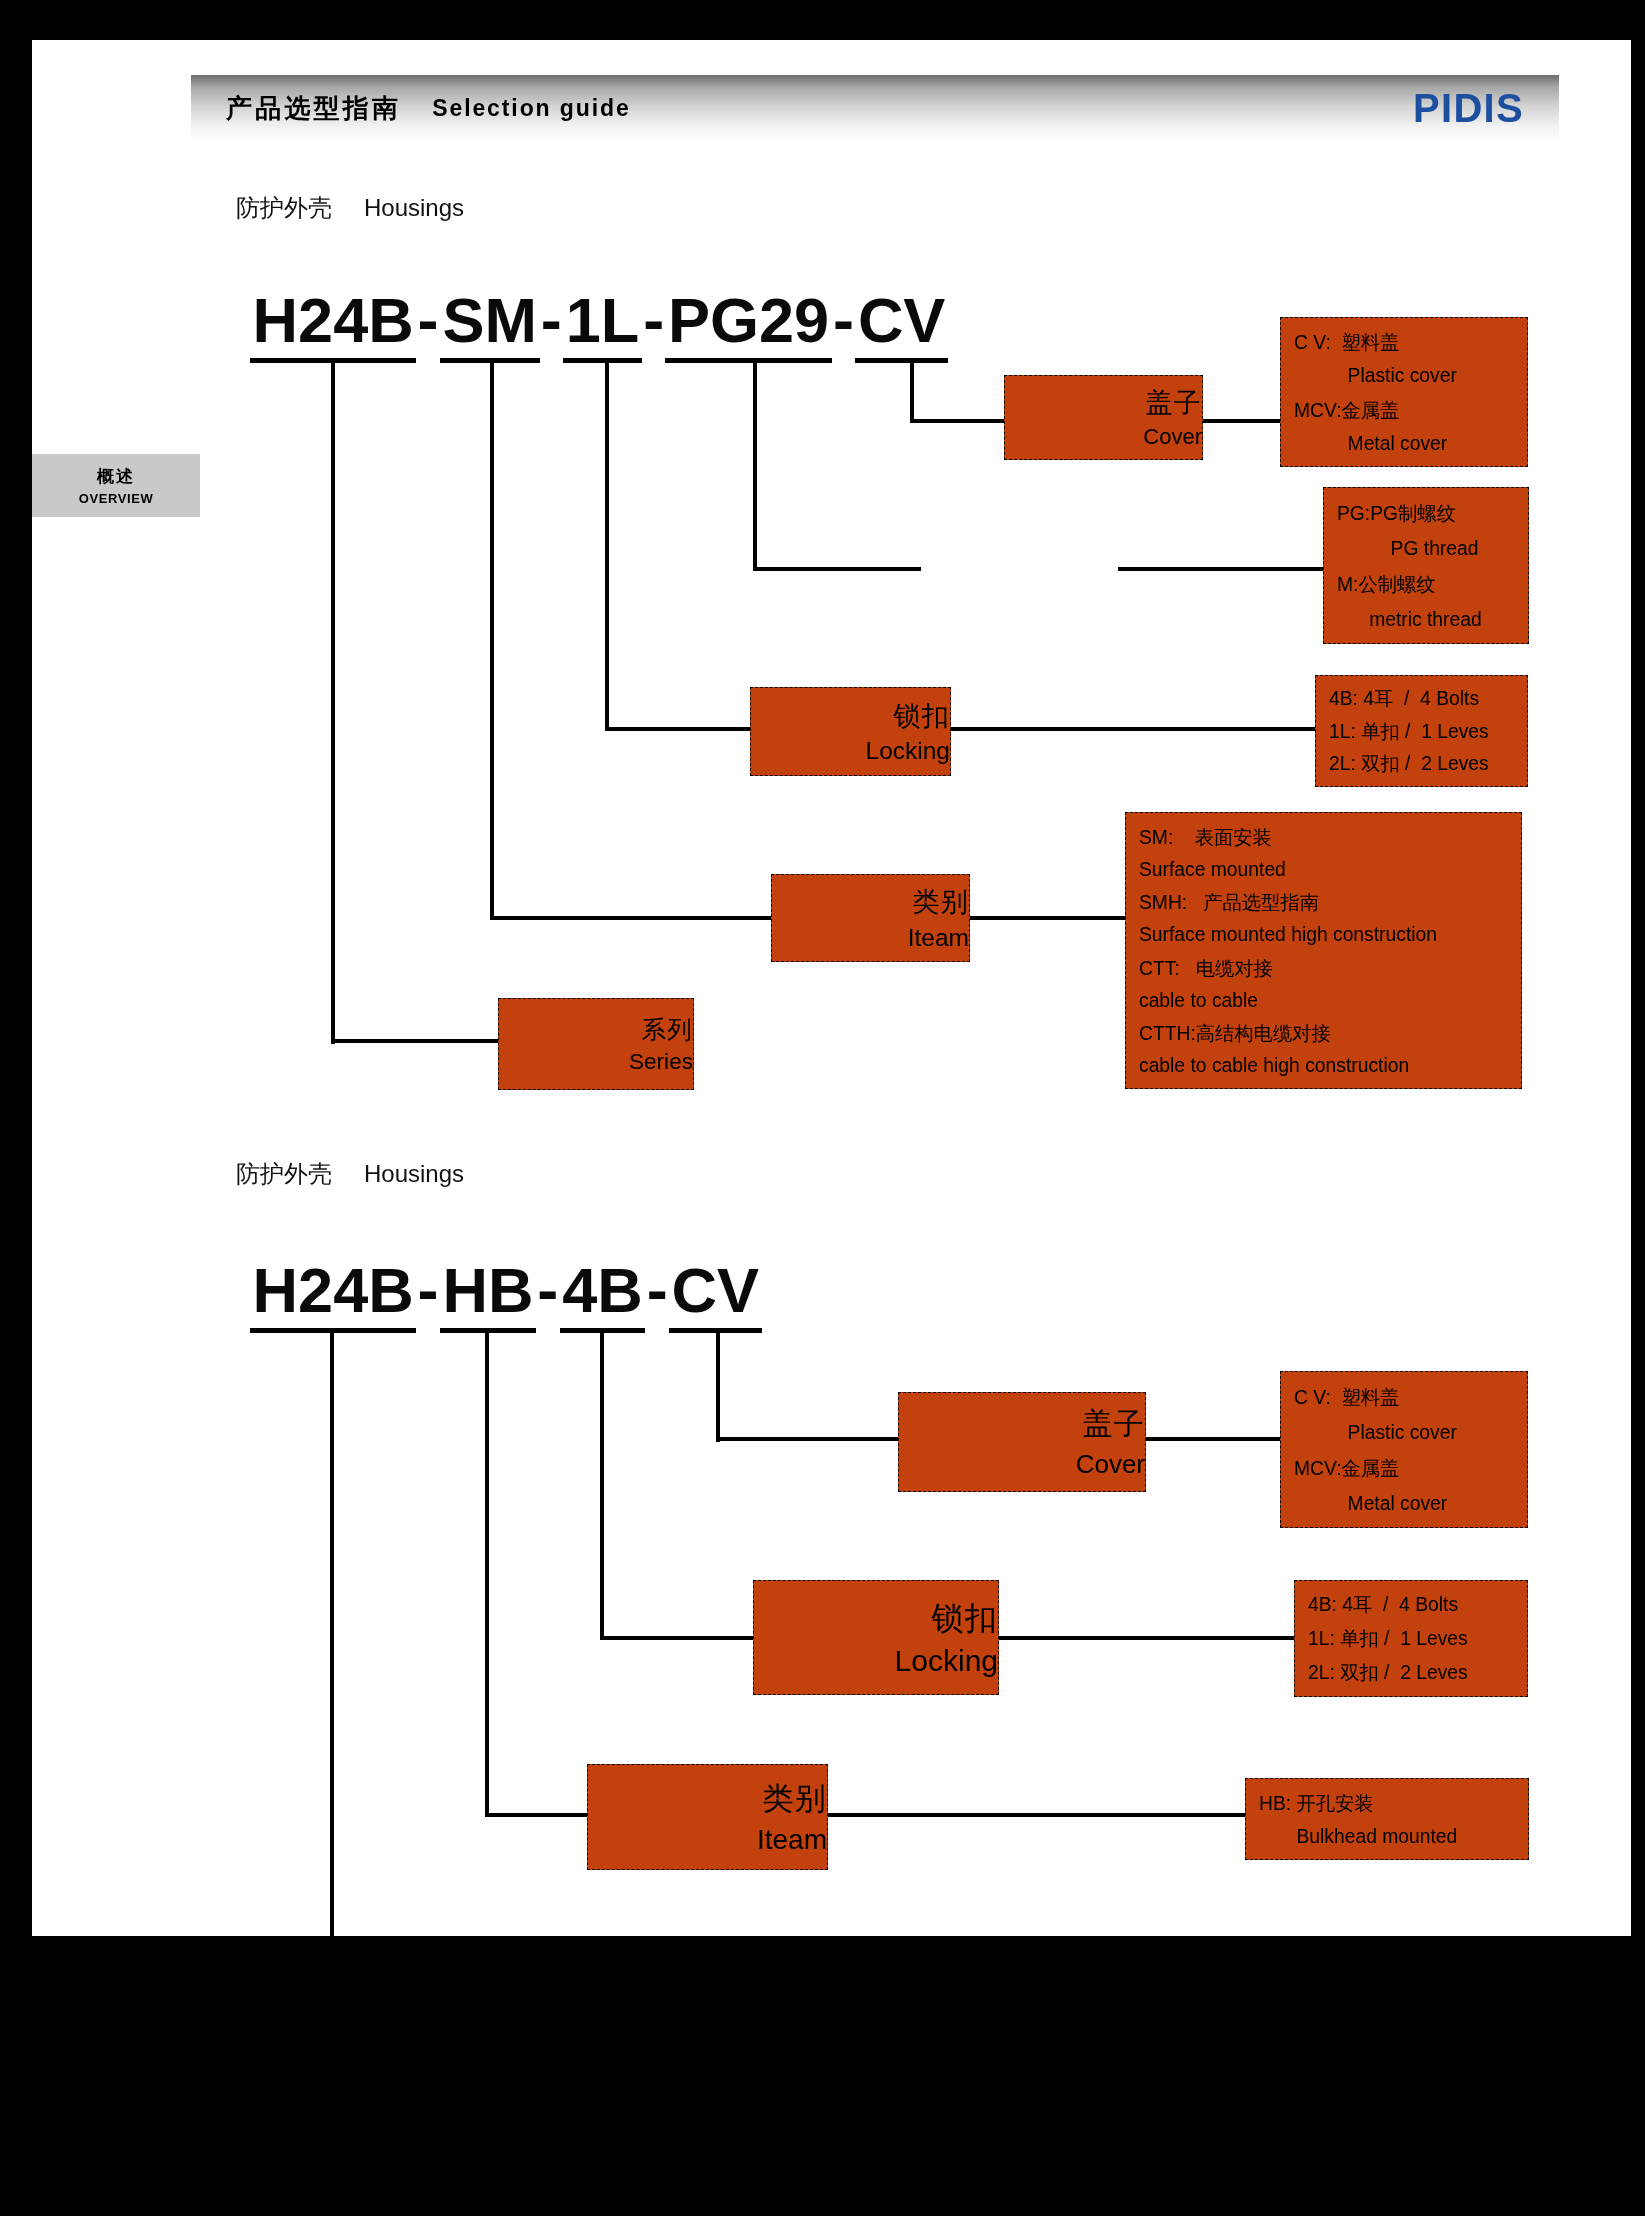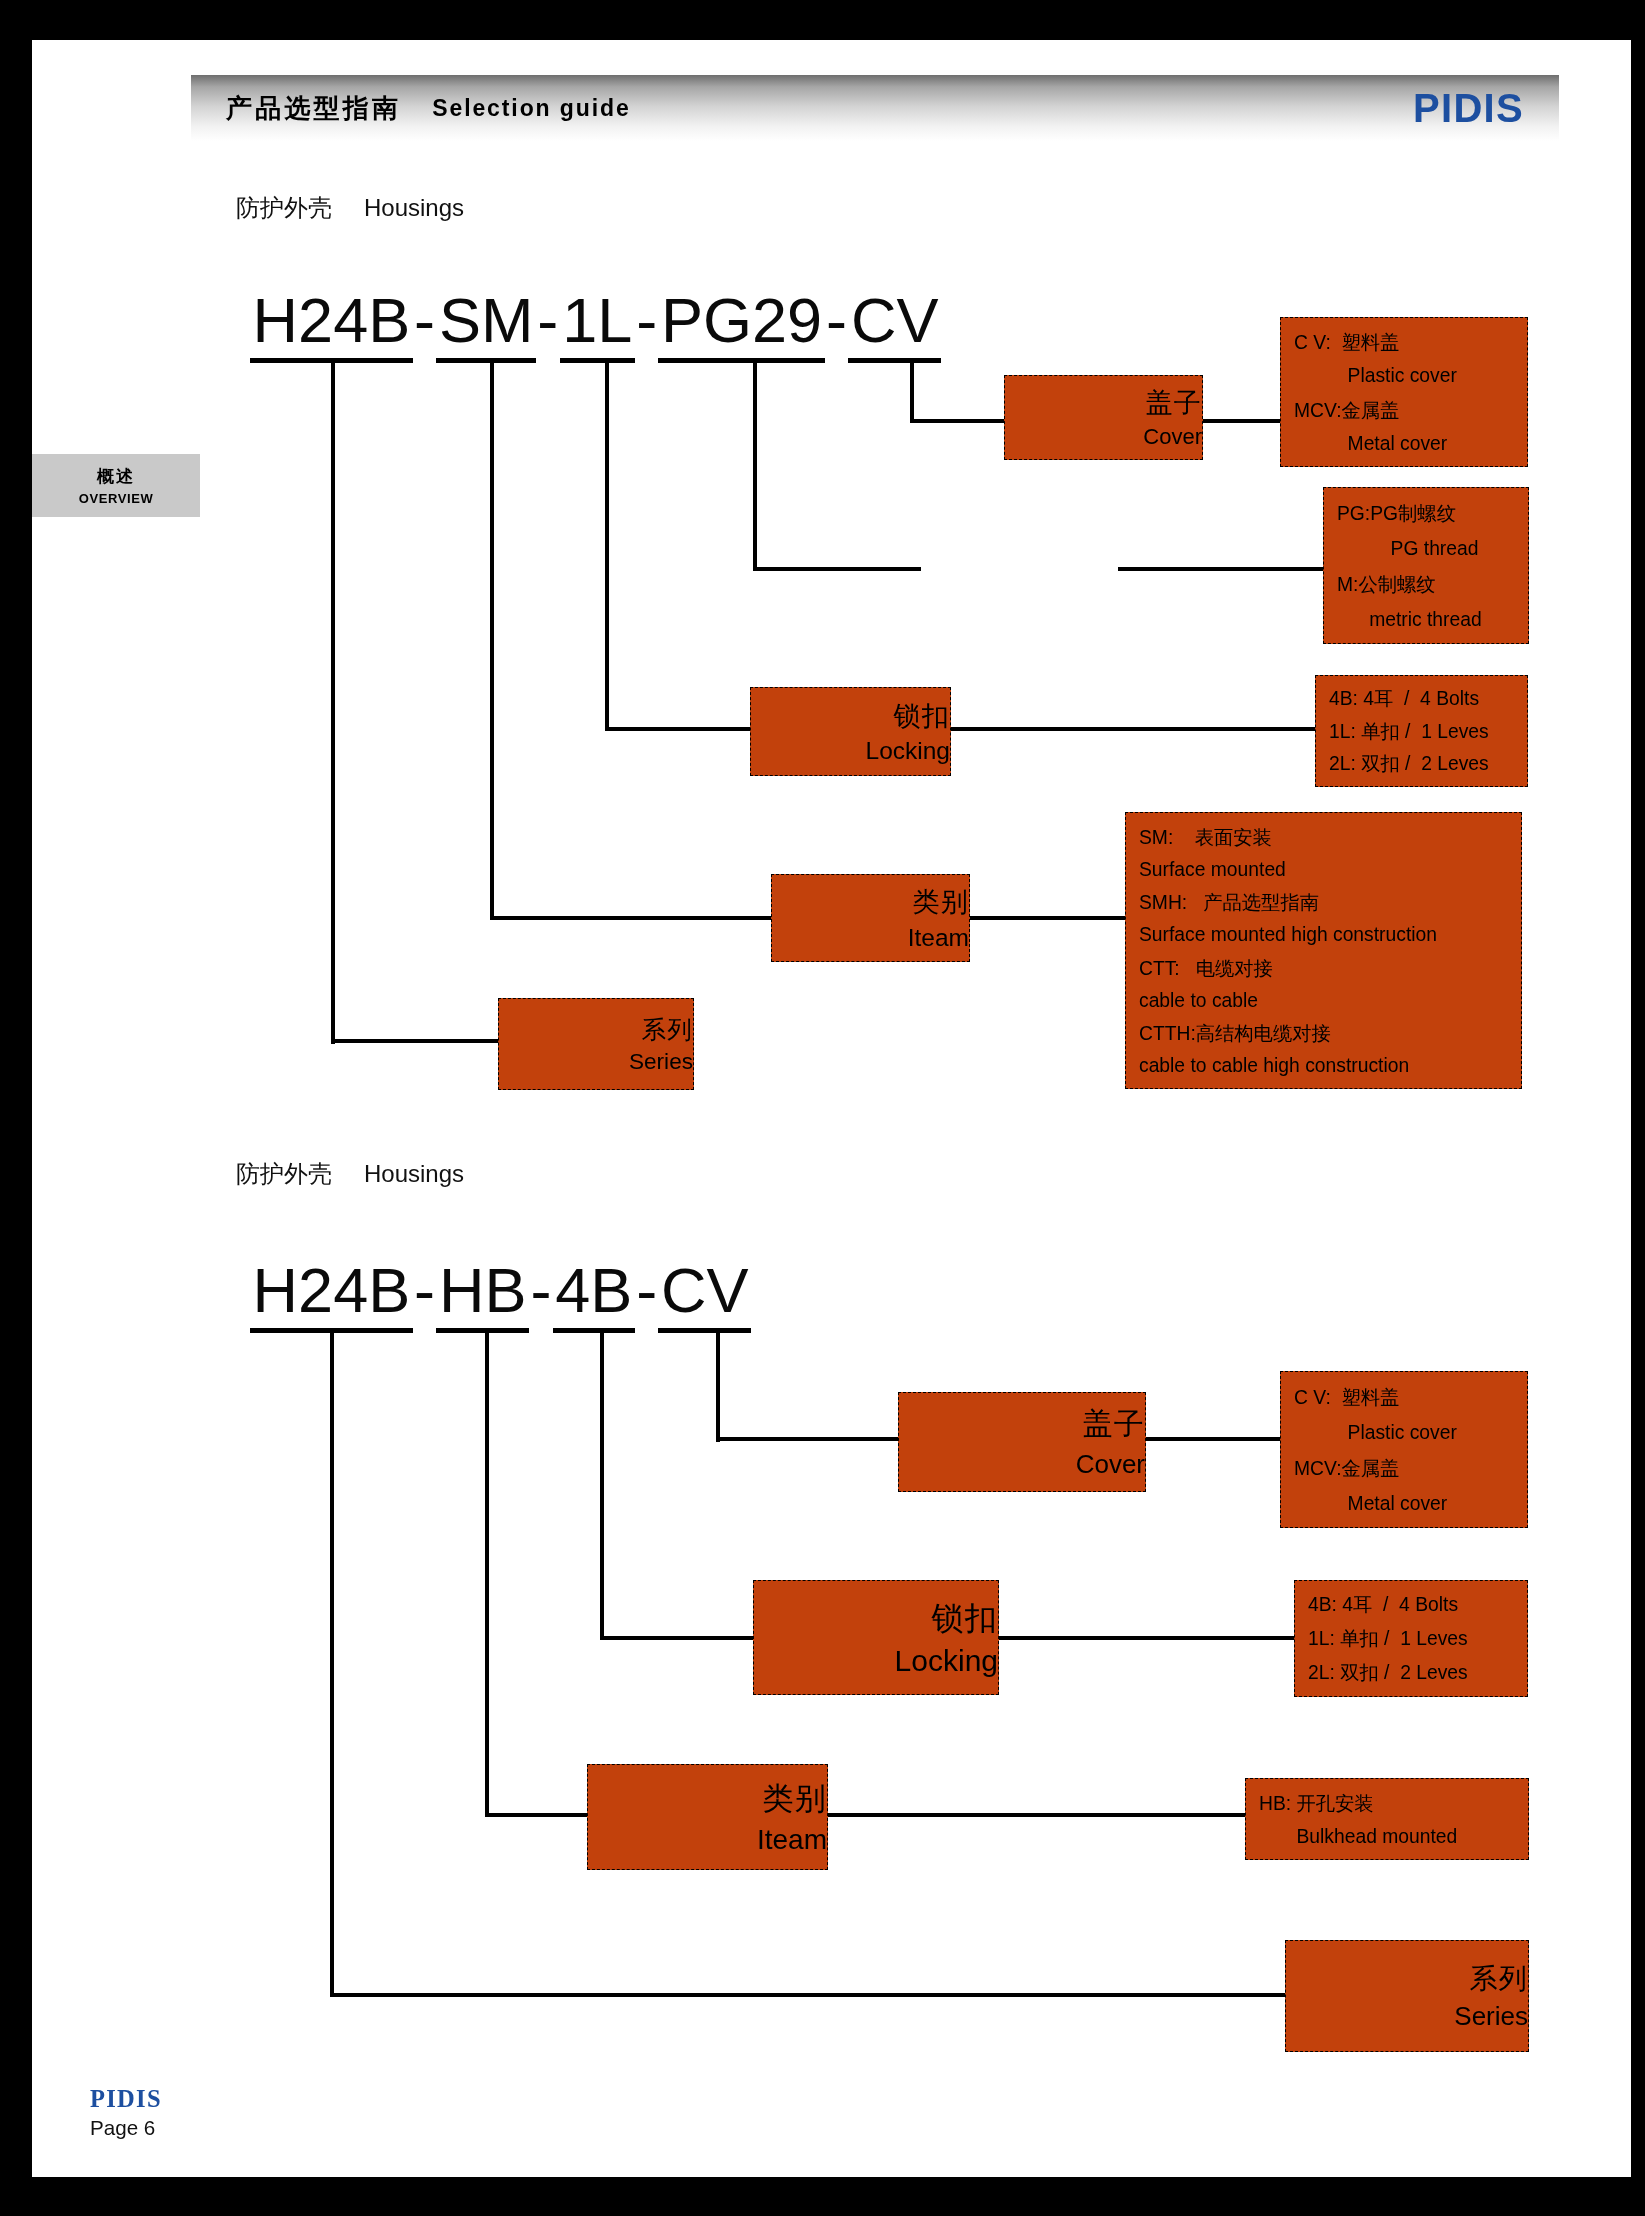--- a/index.html
+++ b/index.html
@@ -1,18 +1,18 @@
 <!DOCTYPE html>
 <html style="font-size:10.3px"><head>
 <meta charset="utf-8">
 <style>
   * { margin:0; padding:0; box-sizing:border-box; }
   html,body { background:#000; }
   #canvas {
-    position:relative; width:1645px; height:2216px; background:#ffffff;
+    position:relative; width:1645px; height:1936px; background:#ffffff;
     font-family:"Liberation Sans", sans-serif; color:#000; overflow:hidden;
   }
   .frame { position:absolute; background:#000; }
 
   .header-bar {
     position:absolute; left:191px; top:75px; width:1368px; height:66px;
     background:linear-gradient(180deg,#6e6e6e 0%,#a6a6a6 18%,#d4d4d4 48%,#f2f2f2 78%,#ffffff 100%);
     display:flex; align-items:center; padding:0 35px;
   }
   .h-cn { font-size:26px; font-weight:bold; letter-spacing:3.2px; }
@@ -22,21 +22,21 @@
   .side-tab {
     position:absolute; left:32px; top:454px; width:168px; height:63px; background:#c9c9c9;
     display:flex; flex-direction:column; justify-content:center; align-items:center;
   }
   .tab-cn { font-size:17px; font-weight:bold; letter-spacing:1.9px; }
   .tab-en { font-size:13px; font-weight:bold; letter-spacing:0.6px; margin-top:3.2px; }
 
   .sec-heading { position:absolute; font-size:24px; color:#111; white-space:nowrap; }
   .sec-heading .en { margin-left:32px; }
 
-  .pn { position:absolute; font-weight:normal; font-size:63px; line-height:1; white-space:nowrap; color:#0a0a0a; }
+  .pn { position:absolute; font-weight:bold; font-size:63px; line-height:1; white-space:nowrap; color:#0a0a0a; }
   .pn .seg { display:inline-block; padding:0 2.6px 6.4px; border-bottom:5.8px solid #000; }
   .pn .sep { display:inline-block; padding:0 1.3px 6.4px; }
 
   .vl, .hl { position:absolute; background:#000; }
   .vl { width:3.9px; }
   .hl { height:3.9px; }
 
   .dbox { position:absolute; border:1.9px dashed #000; background:#c2410c; }
   .label-box { display:flex; flex-direction:column; align-items:flex-end; justify-content:center; }
   .label-box .lb-cn { letter-spacing:1.3px; }

